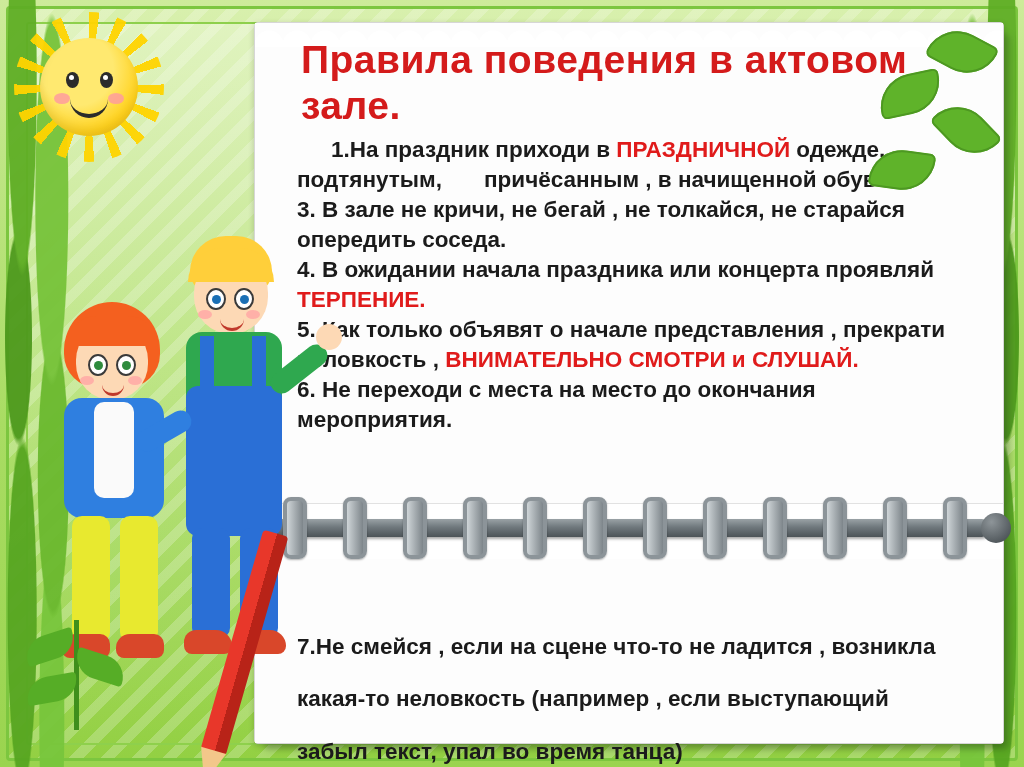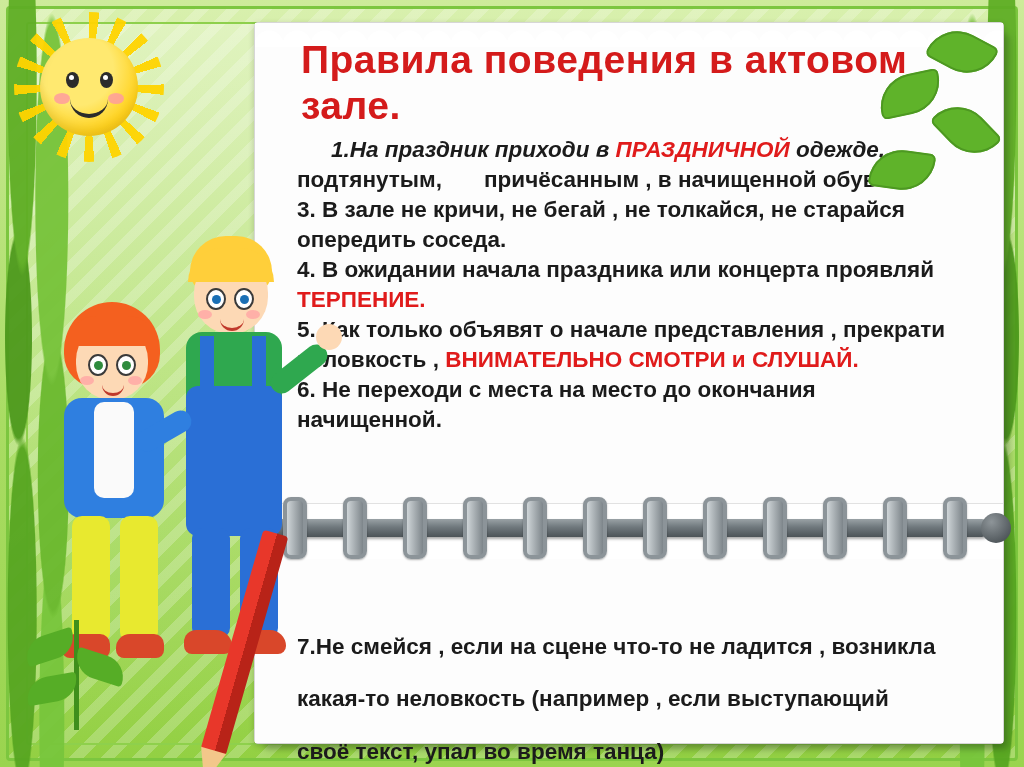--- a/index.html
+++ b/index.html
@@ -139,21 +139,21 @@
   .title{
     position:absolute;left:46px;top:14px;width:620px;
     font-size:39px;line-height:46px;font-weight:bold;color:#d41b1b;
     letter-spacing:.5px;
   }
   .body{
     position:absolute;left:42px;top:112px;width:700px;
     font-size:22.5px;line-height:30px;color:#1b1b1b;font-weight:bold;
   }
   .body p{margin:0 0 0 0;}
-  .body .indent{text-indent:34px;font-style:italic;}
+  .body .indent{text-indent:34px;}
   .red{color:#e01b1b;}
   .wide-gap{display:inline-block;width:42px;}
 
   .body2{
     position:absolute;left:42px;top:586px;width:720px;
     font-size:22.5px;line-height:30px;color:#1b1b1b;font-weight:bold;
   }
 
   
   .kids{position:absolute;left:50px;top:236px;width:280px;height:470px;}
@@ -252,21 +252,21 @@
       <div class="body">
         <p class="indent"><span>1.На праздник приходи  в </span><span class="red">ПРАЗДНИЧНОЙ</span><span> одежде,</span></p>
         <p><span>подтянутым,</span><span class="wide-gap"></span><span>причёсанным , в начищенной обуви .</span></p>
         <p>3. В зале не кричи, не бегай , не толкайся, не старайся</p>
         <p>опередить соседа.</p>
         <p>4. В ожидании начала праздника  или концерта проявляй</p>
         <p class="red">ТЕРПЕНИЕ.</p>
         <p>5. Как только объявят о начале представления , прекрати</p>
         <p><span>неловкость , </span><span class="red">ВНИМАТЕЛЬНО СМОТРИ и СЛУШАЙ.</span></p>
         <p>6. Не переходи с места на место до окончания</p>
-        <p>начищенной.</p>
+        <p>мероприятия.</p>
       </div>
 
       <div class="spiral">
         <div class="bar"></div>
         <div class="cap"></div>
         <div class="ring" style="left:28px"></div>
         <div class="ring" style="left:88px"></div>
         <div class="ring" style="left:148px"></div>
         <div class="ring" style="left:208px"></div>
         <div class="ring" style="left:268px"></div>
@@ -275,21 +275,21 @@
         <div class="ring" style="left:448px"></div>
         <div class="ring" style="left:508px"></div>
         <div class="ring" style="left:568px"></div>
         <div class="ring" style="left:628px"></div>
         <div class="ring" style="left:688px"></div>
       </div>
 
       <div class="body2">
         <p>7.Не смейся , если на сцене что-то не ладится , возникла</p>
         <p>какая-то неловкость (например , если выступающий</p>
-        <p>своё текст, упал во время танца)</p>
+        <p>забыл текст, упал во время танца)</p>
 
       </div>
     </div>
 
     <div class="branch">
       <div class="lf b1"></div>
       <div class="lf b2"></div>
       <div class="lf b3"></div>
       <div class="lf b4"></div>
     </div>

